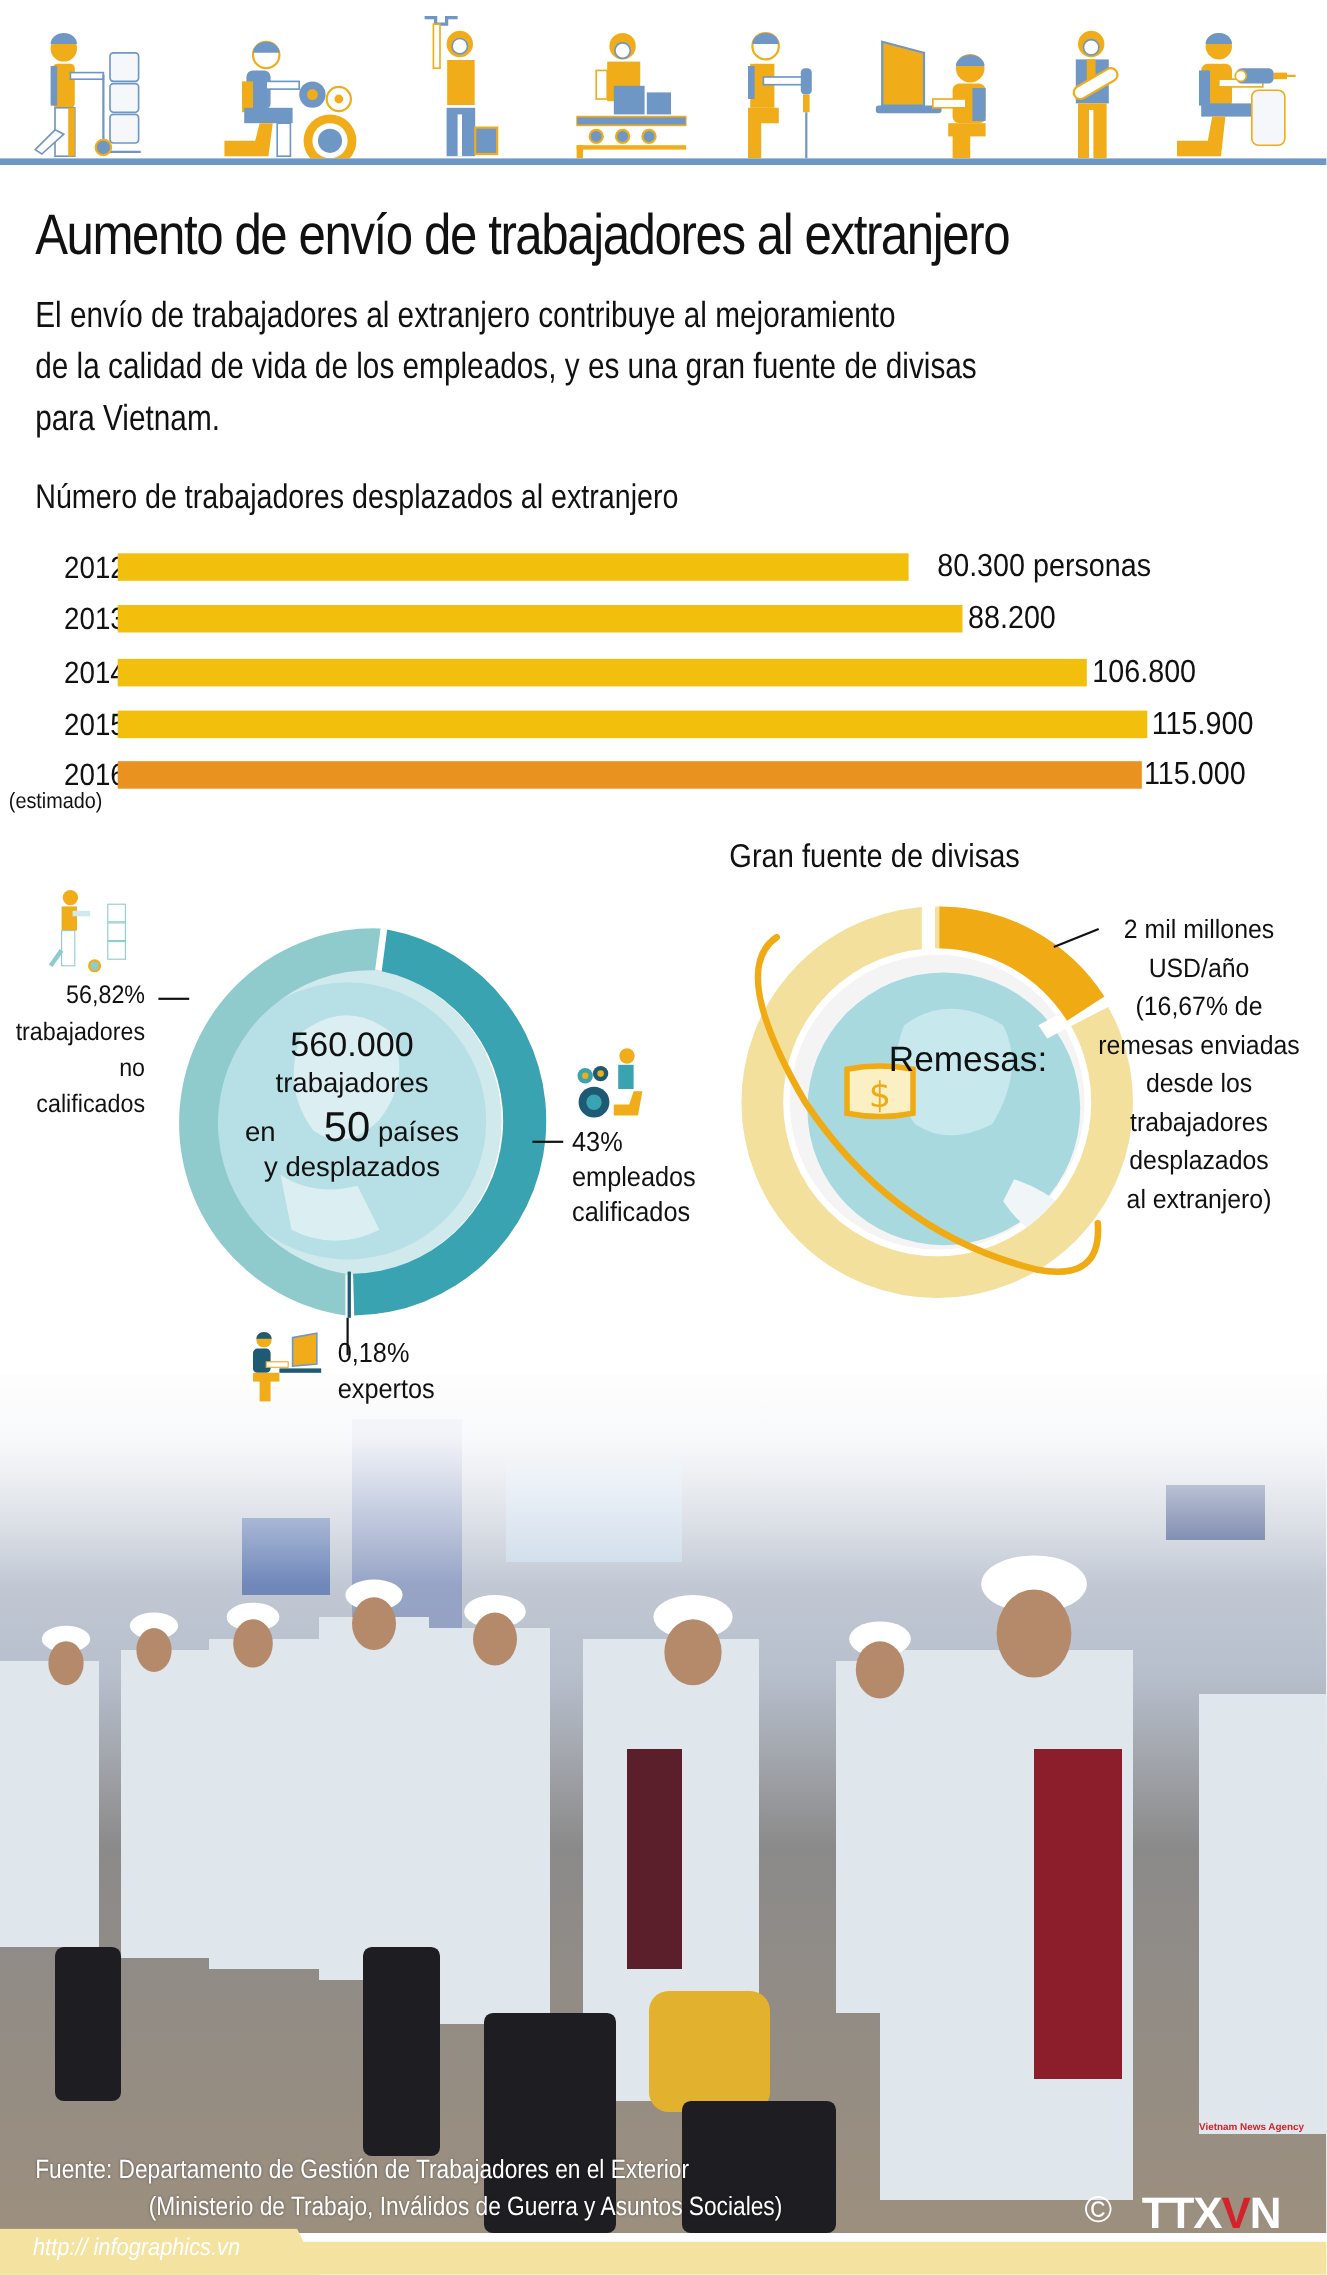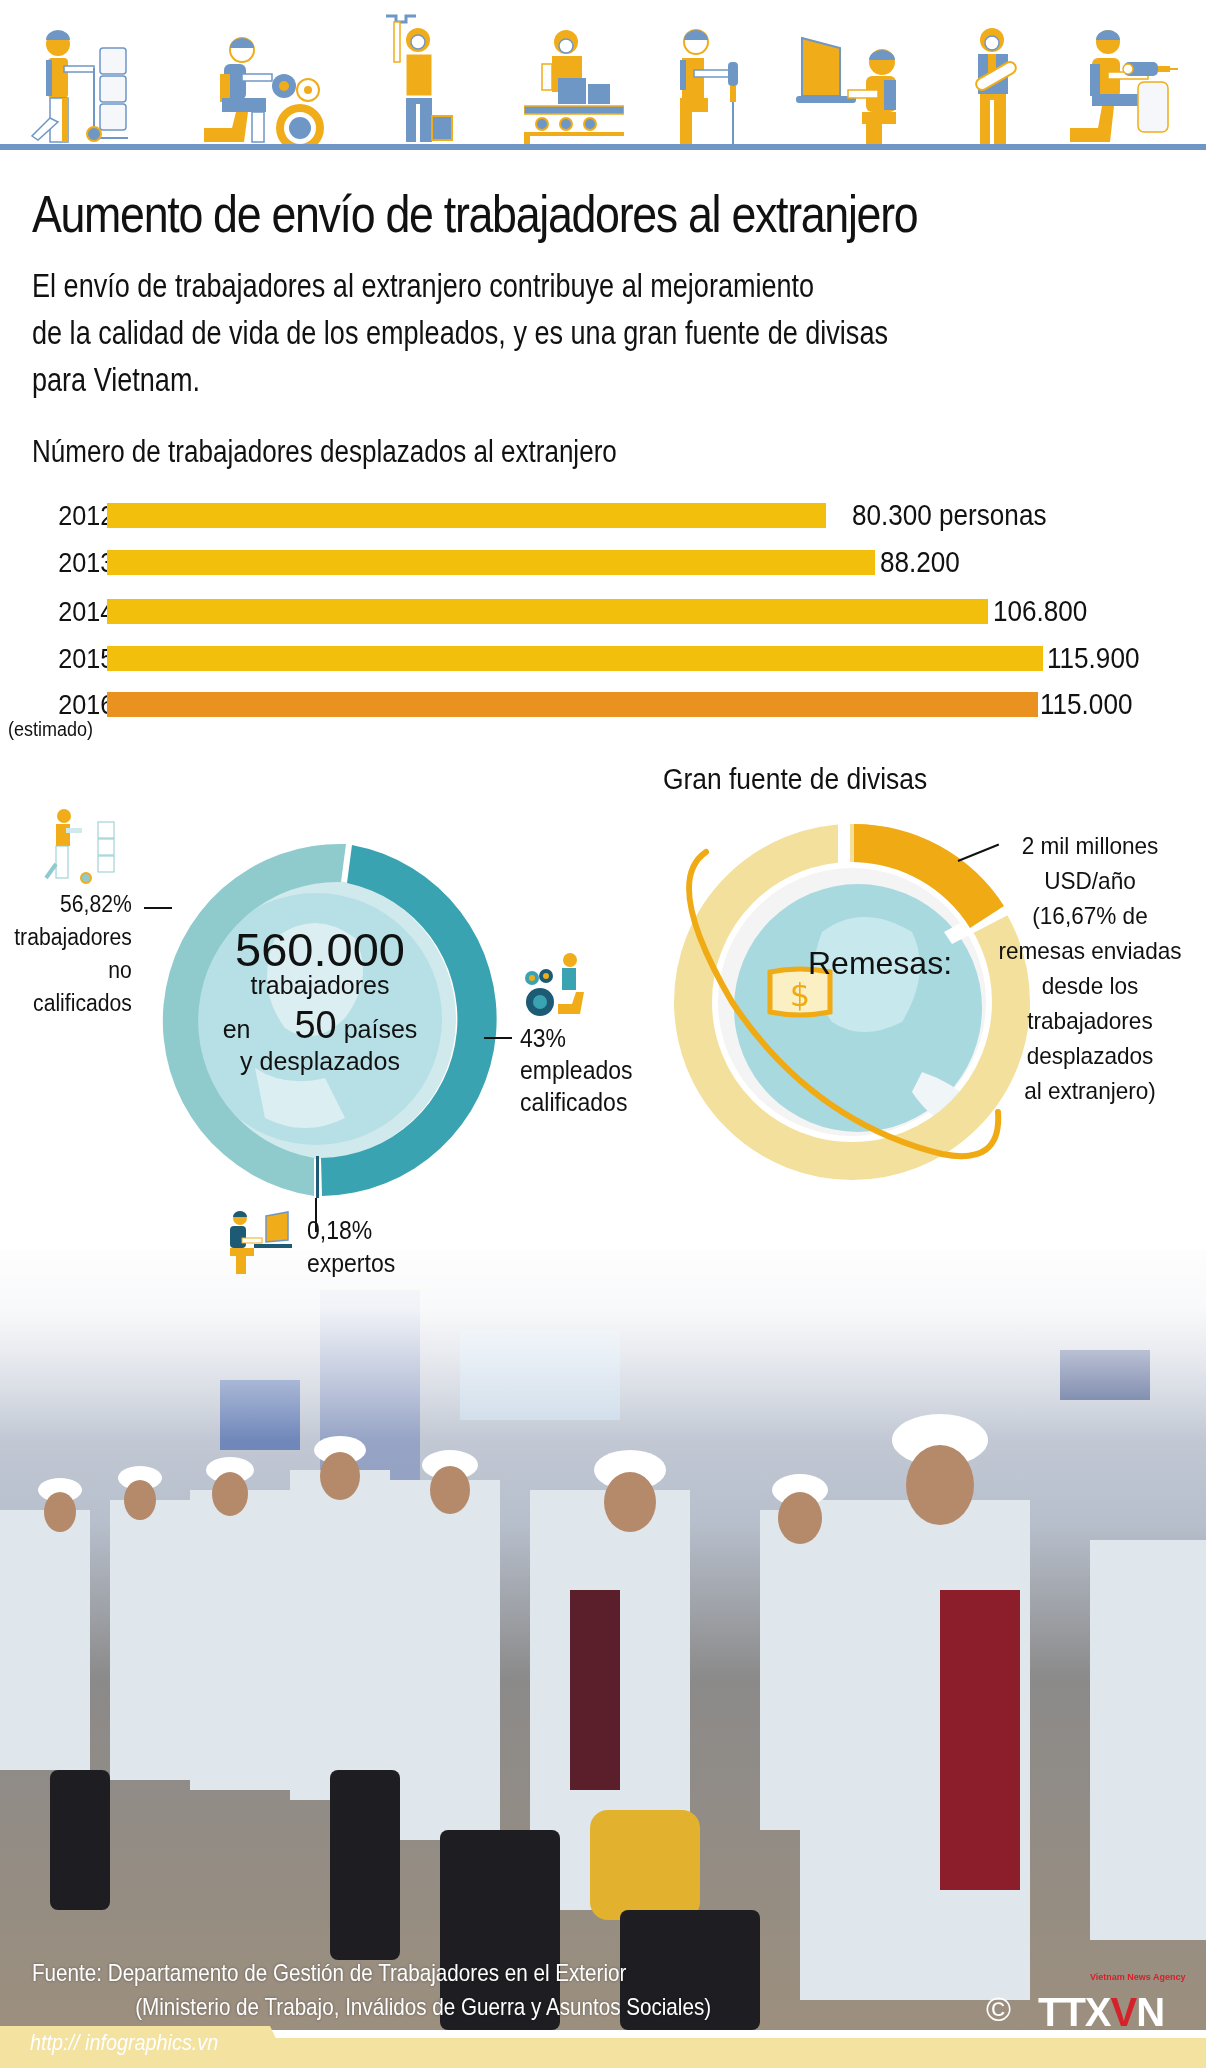--- a/index.html
+++ b/index.html
@@ -20,21 +20,21 @@
   .bar-title { position: absolute; left: 32px; top: 434px; font-size: 31px; transform: scaleX(0.84); transform-origin: left top; white-space: nowrap; }
   .bar-row { position: absolute; left: 0; height: 30px; width: 1206px; }
   .bar-year { position: absolute; right: 1092px; top: -2px; font-size: 28px; line-height: 34px; text-align: right; transform: scaleX(0.9); transform-origin: right top; }
   .bar { position: absolute; left: 107px; top: 2px; height: 25px; }
   .bar-value { position: absolute; top: -3px; font-size: 29px; line-height: 34px; white-space: nowrap; transform: scaleX(0.9); transform-origin: left top; }
   .bar-note { position: absolute; left: 8px; top: 718px; font-size: 20px; transform: scaleX(0.9); transform-origin: left top; }
 
   
   .d1 { position: absolute; left: 135px; top: 838px; width: 362px; height: 362px; }
   .d1-text { position: absolute; left: 205px; top: 930px; width: 230px; text-align: center; }
-  .d1-big { font-size: 47px; line-height: 40px; display: block; }
+  .d1-big { font-size: 31px; line-height: 40px; display: block; }
   .d1-small { font-size: 25px; line-height: 30px; display: block; }
   .d1-line { font-size: 25px; line-height: 34px; display: block; margin-top: 8px; }
   .d1-line b { font-size: 38px; font-weight: normal; margin-left: 37px; }
   .label-left { position: absolute; right: 1074px; top: 888px; text-align: right; font-size: 23px; line-height: 33px; transform: scaleX(0.92); transform-origin: right top; }
   .label-right { position: absolute; left: 520px; top: 1022px; font-size: 25px; line-height: 32px; transform: scaleX(0.92); transform-origin: left top; }
   .label-bottom { position: absolute; left: 307px; top: 1214px; font-size: 25px; line-height: 33px; transform: scaleX(0.92); transform-origin: left top; }
   .leader { position: absolute; background: #111; }
 
   
   .fx-title { position: absolute; left: 663px; top: 762px; font-size: 30px; transform: scaleX(0.88); transform-origin: left top; white-space: nowrap; }
@@ -52,21 +52,21 @@
   
   .source { position: absolute; left: 32px; top: 1956px; font-size: 24px; color: #ffffff; line-height: 34px; transform: scaleX(0.86); transform-origin: left top; white-space: nowrap; text-shadow: 0 0 3px rgba(0,0,0,0.4); }
   .source span { display: block; }
   .source .indent { padding-left: 120px; }
   .footer-band { position: absolute; left: 0; top: 2038px; width: 1206px; height: 30px; background: #f3e2a0; }
   .footer-tab { position: absolute; left: 0; top: 2026px; width: 290px; height: 42px; background: #f3e2a0; clip-path: polygon(0 0, 270px 0, 290px 100%, 0 100%); }
   .url { position: absolute; left: 30px; top: 2030px; font-size: 22px; color: #ffffff; font-style: italic; transform: scaleX(0.9); transform-origin: left top; }
   .copyright { position: absolute; left: 986px; top: 1990px; font-size: 34px; color: #fff; }
   .ttxvn { position: absolute; left: 1038px; top: 1990px; font-size: 40px; font-weight: bold; color: #fff; letter-spacing: -1px; }
   .ttxvn .v { color: #d4222a; }
-  .agency { position: absolute; left: 1090px; top: 1972px; font-size: 9px; color: #d4222a; font-weight: bold; }
+  .agency { position: absolute; left: 1090px; top: 1928px; font-size: 9px; color: #d4222a; font-weight: bold; }
 </style>
 </head>
 <body>
 
 <div class="icon-strip">
 
   <svg class="worker" style="left:28px" width="120" height="116" viewBox="0 0 120 116">
     <circle cx="30" cy="16" r="12" fill="#f0ad19"></circle>
       <path d="M18 12 a12 10 0 0 1 24 0z" fill="#6f97c6"></path>
     <rect x="20" y="30" width="20" height="40" rx="4" fill="#f0ad19"></rect>

